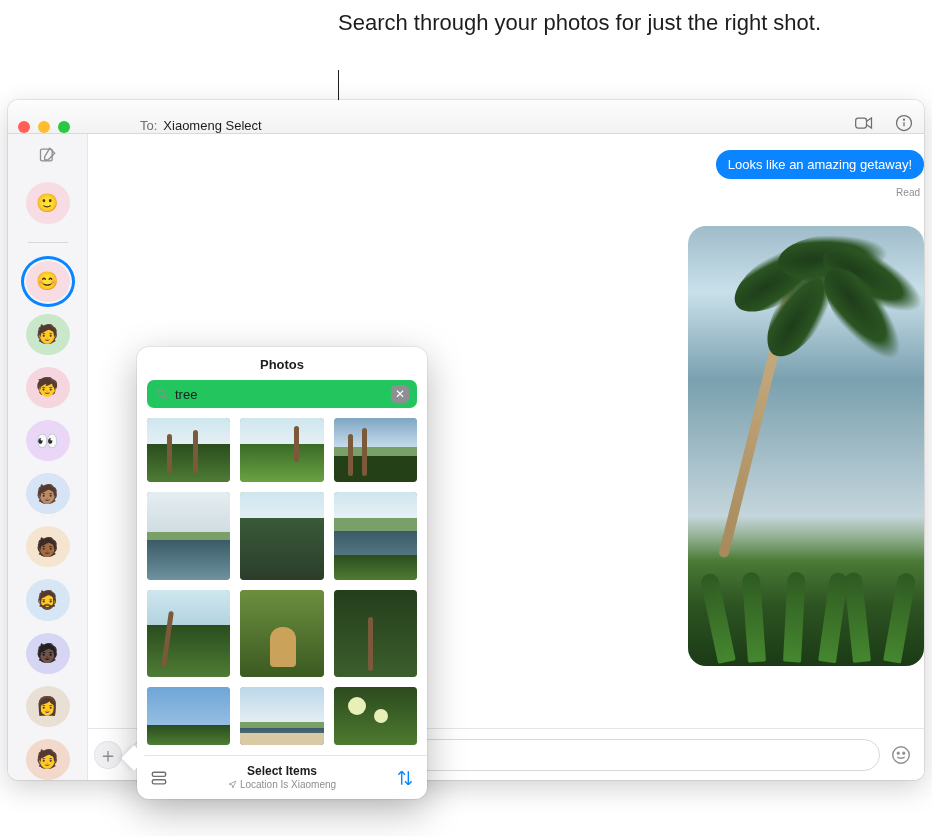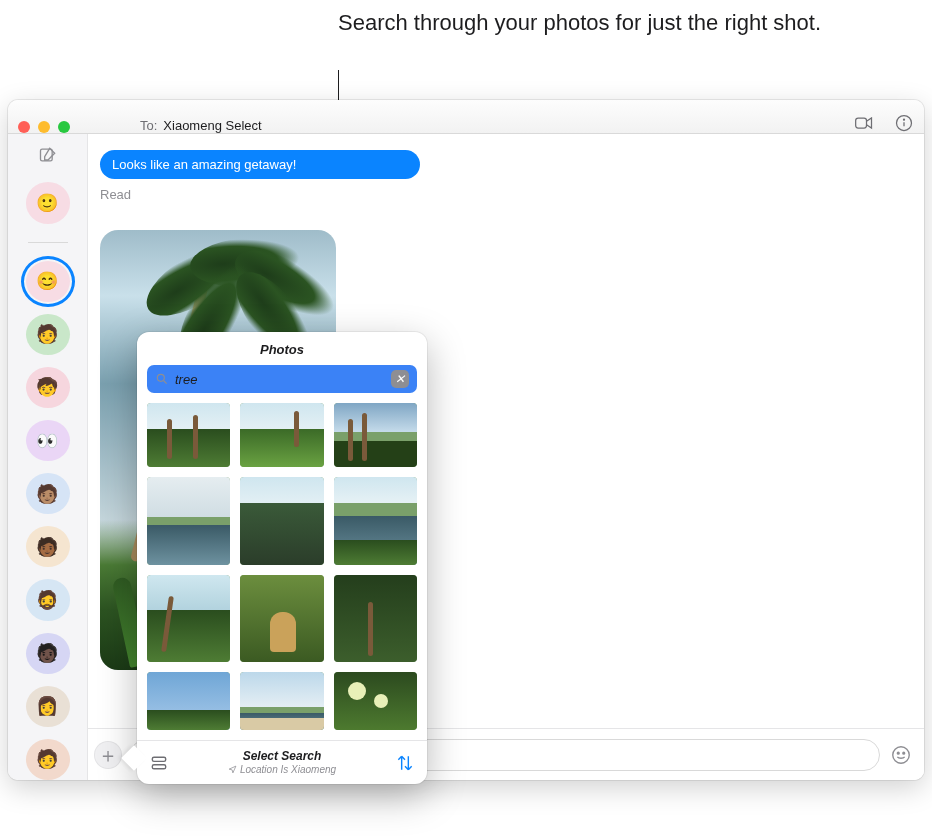--- a/index.html
+++ b/index.html
@@ -86,30 +86,30 @@
   }
   .avatar.selected {
     outline: 3px solid #0a84ff;
     outline-offset: 2px;
   }
 
   .main { flex:1; position:relative; background:#fff; }
 
   .thread {
     position:absolute; left:0; right:0; top:0; bottom:52px;
-    padding: 16px 12px 8px 12px;
-    display:flex; flex-direction:column; gap:6px;
+    padding: 16px 0 8px 12px;
+    display:flex; flex-direction:column; align-items:flex-end; gap:6px;
   }
   .bubble {
     background:#0a84ff; color:#fff; font-size:13px;
     padding:7px 12px; border-radius:16px;
     max-width: 320px;
     position:relative;
   }
-  .status { font-size:13px; color:#8e8e93; margin-top:2px; margin-right:4px; }
+  .status { font-size:10px; color:#8e8e93; margin-top:2px; margin-right:4px; }
   .photo-bubble {
     margin-top: 22px;
     width: 236px; height: 440px;
     border-radius: 18px;
     overflow:hidden;
     position:relative;
     background: linear-gradient(to bottom, #9fbcc9 0%, #c9e0ea 15%, #7aa0af 35%, #e6eef0 80%);
   }
   .palm-trunk {
     position:absolute; left:30px; bottom:110px; width:10px; height:290px;
@@ -156,37 +156,36 @@
   .emoji-btn {
     width:26px; height:26px; color:#8e8e93;
     display:flex; align-items:center; justify-content:center;
   }
   .emoji-btn svg { width:22px; height:22px; stroke:#8e8e93; fill:none; stroke-width:1.5; }
 
   
   .popover {
     position:absolute;
     left: 137px;
-    top: 332px;
+    top: 347px;
     width: 290px;
     height: 452px;
     background:#fff;
     border-radius:12px;
     box-shadow: 0 12px 38px rgba(0,0,0,0.28), 0 0 0 1px rgba(0,0,0,0.06);
     display:flex; flex-direction:column;
     overflow:hidden;
-    font-style:italic;
   }
   .popover-title {
     text-align:center; font-size:13px; font-weight:600; color:#1d1d1f;
     padding:10px 0 8px 0;
   }
   .search-wrap { padding:0 10px 10px 10px; }
   .search {
-    height:28px; background:#3b82f6; border-radius:7px;
+    height:28px; background:#22c55e; border-radius:7px;
     display:flex; align-items:center; padding:0 8px; gap:6px;
     font-size:13px; color:#1d1d1f;
   }
   .search .mag { width:14px; height:14px; }
   .search .mag svg { width:14px; height:14px; stroke:#8e8e93; fill:none; stroke-width:2; }
   .search .clear {
     width:18px; height:18px; border-radius:5px; background:#8e8e93;
     color:#fff; font-size:12px; display:flex; align-items:center; justify-content:center;
     margin-left:auto;
   }
@@ -409,21 +408,21 @@
   </div>
 
   <div class="popover-footer">
     <div class="footer-icon gray">
       <svg viewBox="0 0 24 24">
           <rect x="4" y="5" width="16" height="5" rx="2"></rect>
           <rect x="4" y="14" width="16" height="5" rx="2"></rect>
         </svg>
     </div>
     <div class="footer-center">
-      <div class="t1">Select Search</div>
+      <div class="t1">Select Items</div>
       <div class="t2">
         <svg viewBox="0 0 24 24" width="9" height="9" style="stroke:#8e8e93;fill:none;stroke-width:2">
             <path d="M3 11 L21 3 L13 21 L11 13 Z"></path>
           </svg>
         <span>Location Is Xiaomeng</span>
       </div>
     </div>
     <div class="footer-icon">
       <svg viewBox="0 0 24 24">
           <path d="M8 4 V20 M8 4 L4 8 M8 4 L12 8"></path>

